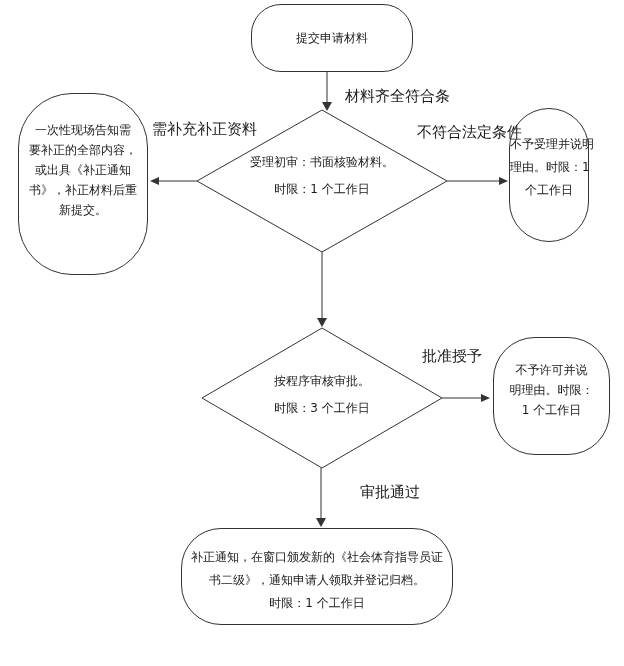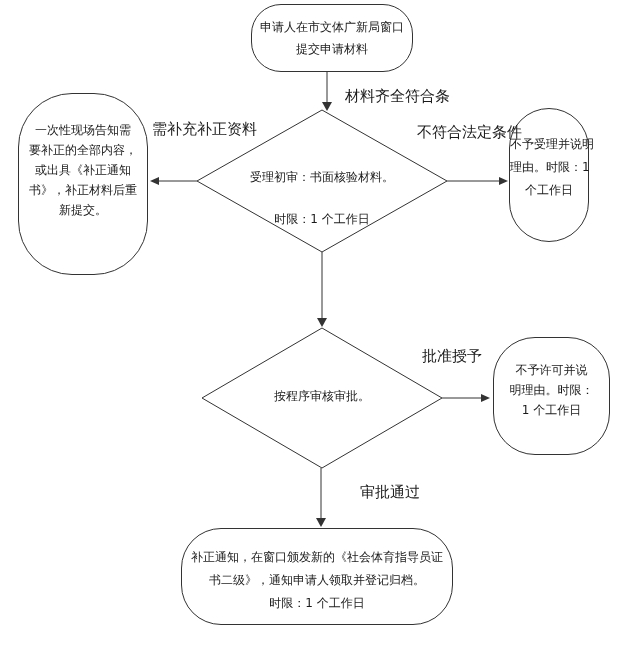--- a/index.html
+++ b/index.html
@@ -22,21 +22,21 @@
     font-size: 12px;
     line-height: 21px;
   }
   .node .ln { white-space: nowrap; }
   .dtext {
     position: absolute;
     text-align: center;
     font-size: 12px;
     line-height: 27px;
   }
-  .dtext .ln { white-space: nowrap; margin-top: 15px; }
+  .dtext .ln { white-space: nowrap; }
   .edge-label {
     position: absolute;
     font-size: 15px;
     line-height: 14px;
     white-space: nowrap;
   }
   #start-node {
     left: 251px; top: 4px; width: 162px; height: 68px;
     border-radius: 30px;
     display: flex; flex-direction: column; justify-content: center;
@@ -109,21 +109,20 @@
       <polygon points="481,394 481,402 490,398" fill="#333333"></polygon>
     </g>
 
     <g>
       <line x1="321" y1="468" x2="321" y2="519" stroke="#333333" stroke-width="1"></line>
       <polygon points="316,518 326,518 321,527" fill="#333333"></polygon>
     </g>
   </svg>
 
   <div class="node" id="start-node">
-    <div class="ln">申请人在市文体广新局窗口</div>
     <div class="ln">提交申请材料</div>
   </div>
 
   <div class="dtext" id="decision1-text">
     <div class="ln">受理初审：书面核验材料。</div>
     <div class="ln">时限：1 个工作日</div>
   </div>
 
   <div class="node" id="left-result-node">
     <div class="ln">一次性现场告知需</div>
@@ -134,20 +133,21 @@
   </div>
 
   <div class="node" id="right-result1-node">
     <div class="ln">不予受理并说明</div>
     <div class="ln">理由。时限：1</div>
     <div class="ln">个工作日</div>
   </div>
 
   <div class="dtext" id="decision2-text">
     <div class="ln">按程序审核审批。</div>
+    <div class="ln">时限：3 个工作日</div>
   </div>
 
   <div class="node" id="right-result2-node">
     <div class="ln">不予许可并说</div>
     <div class="ln">明理由。时限：</div>
     <div class="ln">1 个工作日</div>
   </div>
 
   <div class="node" id="end-node">
     <div class="ln">补正通知，在窗口颁发新的《社会体育指导员证</div>

